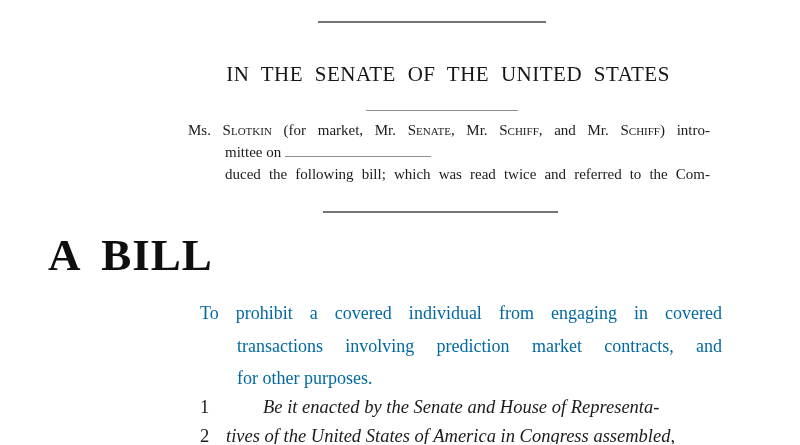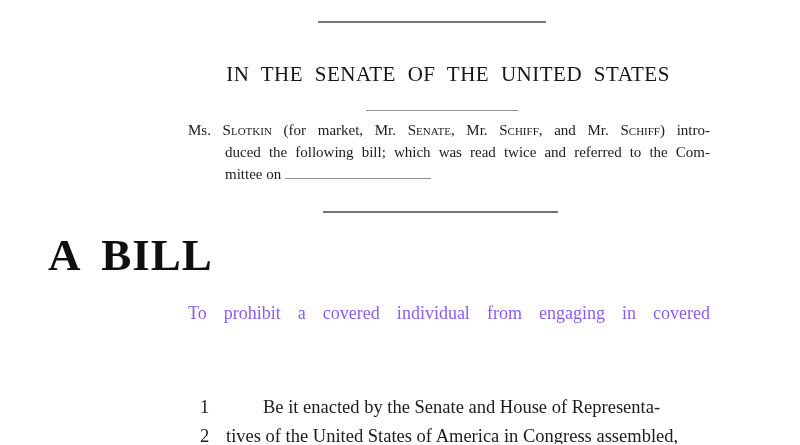--- a/index.html
+++ b/index.html
@@ -57,25 +57,25 @@
     font-weight: bold;
     letter-spacing: 1px;
     word-spacing: 10px;
     color: #0f0f0f;
     white-space: nowrap;
   }
 
   .purpose {
     position: absolute;
     top: 297px;
-    left: 140px;
+    left: 152px;
     width: 522px;
     font-size: 18px;
     line-height: 32.5px;
-    color: #8b5cf6;
+    color: #0369a1;
   }
 
   .bill-body {
     position: absolute;
     top: 393px;
     left: 152px;
     width: 512px;
     font-size: 18.5px;
     line-height: 29px;
     color: #1b1b1b;
@@ -83,20 +83,21 @@
   .bill-body .line {
     display: flex;
     align-items: baseline;
   }
   .lnum {
     flex: none;
     width: 26px;
     font-style: normal;
   }
   .ltext {
+    font-style: italic;
     white-space: nowrap;
   }
   .ltext.first-indent { padding-left: 37px; }
 
   .line.justify {
     text-align: justify;
     text-align-last: justify;
   }
   .line.indent { padding-left: 37px; }
 
@@ -115,30 +116,32 @@
 <div id="page">
 
   <div class="rule rule-top"></div>
 
   <div class="senate-heading">IN THE SENATE OF THE UNITED STATES</div>
 
   <div class="rule rule-thin"></div>
 
   <div class="introduction">
       <div class="line justify"><span>Ms. </span><span class="sc">Slotkin</span><span> (for market, Mr. </span><span class="sc">Senate</span><span>, Mr. </span><span class="sc">Schiff</span><span>, and Mr. </span><span class="sc">Schiff</span><span>) intro-</span></div>
+      <div class="line indent"><span>mittee on </span><span class="blank"></span></div>
       <div class="line justify indent"><span>duced the following bill; which was read twice and referred to the Com-</span></div>
-      <div class="line indent"><span>mittee on </span><span class="blank"></span></div>
     </div>
 
   <div class="rule rule-mid"></div>
 
   <div class="bill-title">A BILL</div>
 
   <div class="purpose">
       <div class="line justify"><span>To prohibit a covered individual from engaging in covered</span></div>
+      <div class="line justify indent"><span>transactions involving prediction market contracts, and</span></div>
+      <div class="line indent"><span>for other purposes.</span></div>
     </div>
 
   <div class="bill-body">
       <div class="line">
         <span class="lnum">1</span>
         <span class="ltext first-indent">Be it enacted by the Senate and House of Representa-</span>
       </div>
       <div class="line">
         <span class="lnum">2</span>
         <span class="ltext">tives of the United States of America in Congress assembled,</span>

